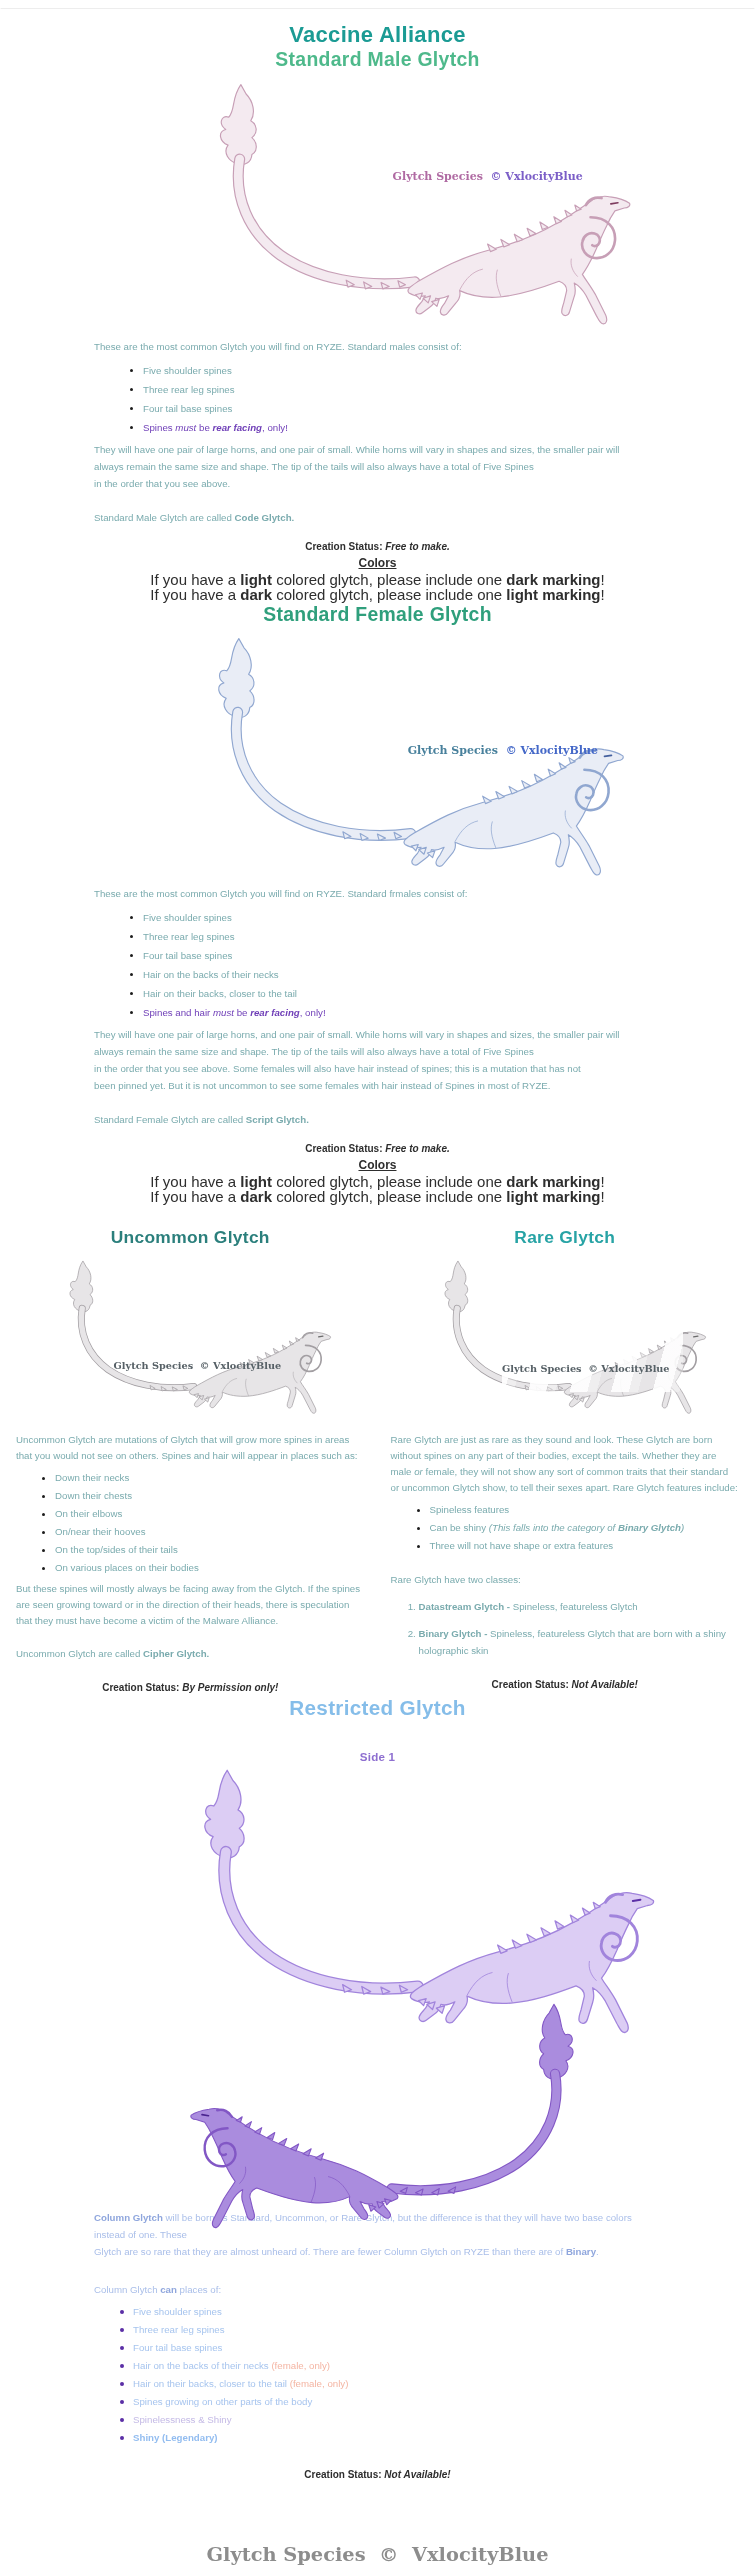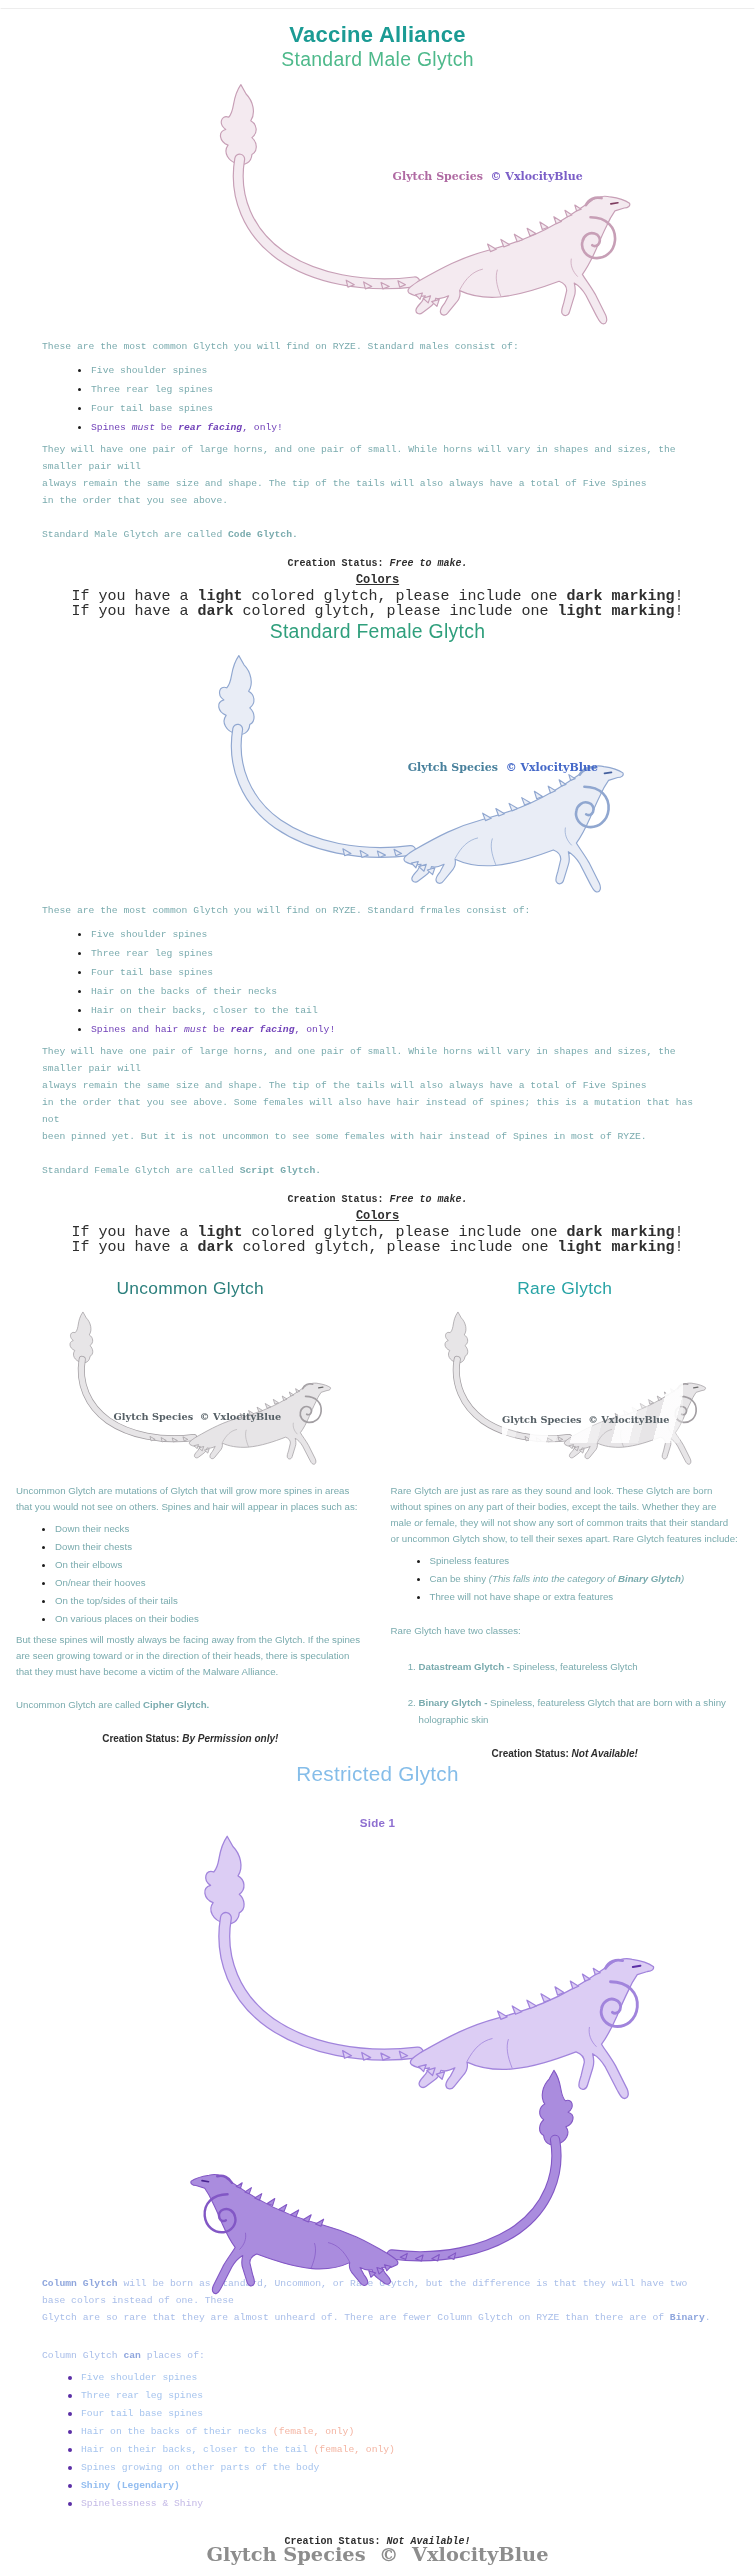--- a/index.html
+++ b/index.html
@@ -14,21 +14,21 @@
     color:#7aabae;
     border-radius:12px;
   }
   .topline{height:0.6px;background:#ededed;margin-top:8.4px;}
   
   h1.page-title{
     margin:13px 0 0; text-align:center;
     font-size:22px; font-weight:700; color:var(--title-teal,#1b9b94);
     letter-spacing:0.3px;
   }
-  h2.sec{ margin:0; text-align:center; font-weight:400; letter-spacing:0.3px; }
+  h2.sec{ margin:0; text-align:center; font-weight:700; letter-spacing:0.3px; }
   .male-heading{ margin-top:32px; font-size:19.4px; color:var(--male-heading,#4eb98b); }
   .female-heading{ margin-top:30px; font-size:19.4px; color:var(--female-heading,#2f9f7c); }
   .uncommon-heading{ font-size:17.4px; color:var(--uncommon-heading,#2b7f7c); font-weight:400; }
   .rare-heading{ font-size:17.4px; color:var(--rare-heading,#27a3a5); font-weight:400; }
   .restricted-heading{ margin-top:14px; font-size:20.7px; color:var(--restricted-heading,#85bde9); font-weight:400; letter-spacing:0.6px; }
   
   .figrow{ text-align:center; position:relative; }
   .creature-svg{ display:inline-block; }
   .fig-male{ --fill:#f4eaf0; --stroke:#c79fb6; --detail:#7d3b5e; }
   .fig-female{ --fill:#e9edf6; --stroke:#90a7d0; --detail:#44609e; }
@@ -68,40 +68,40 @@
   .fig-side1-box{ margin-top:2.6px; height:204px; }
   .fig-side1-box .creature-svg{ width:523px; height:281px; position:relative; left:34px; }
   .fig-side2-box{ margin-top:62px; height:133px; }
   .fig-side2-box .creature-svg{ width:446px; height:239px; position:relative; left:19.4px; top:-31px; }
   .side-label{
     text-align:center; font-size:11.6px; font-weight:700;
     color:var(--side-label,#8e6fd0); letter-spacing:0.2px;
   }
   .side1-label{ margin-top:30px; }
   
-  .content{ padding:0 42px;font-family:Liberation Mono, monospace; }
+  .content{ padding:0 94px; }
   .para{ font-size:9.7px; line-height:17px; margin:0; }
   .tight{ margin-top:6.5px; }
   ul.blist{ list-style:none; margin:6.5px 0 3.9px 36px; padding:0; }
   ul.blist li{ position:relative; padding-left:13px; font-size:9.7px; line-height:19px; }
   ul.blist li::before{
     content:""; position:absolute; left:0; top:7.8px;
     width:3.2px; height:3.2px; border-radius:50%; background:#1c1c1c;
   }
   .center-block{ text-align:center; color:var(--dark-text,#2e2e2e); margin-top:11.6px; }
   .center-block .status-line{ font-size:10px; line-height:17px; }
   .colors-title{ font-size:12px; font-weight:700; line-height:17px; text-decoration:underline; }
   .colors-line{ font-size:15px; line-height:15.5px; }
   
   .two-col{ display:grid; grid-template-columns:1fr 1fr; column-gap:26px; padding:0 16px; margin-top:22px; }
   .col .para{ line-height:16px; }
   .col ul.blist{ margin-left:26px; margin-top:5.2px;}
   .col ul.blist li{ line-height:18px; }
   ol.classes{ margin:3.9px 0 0 28px; padding:0; font-size:9.7px; line-height:17px; }
-  ol.classes li{ margin-top:19px; }
+  ol.classes li{ margin-top:10px; }
   .col .center-block{ margin-top:17px; }
   .called-line{ margin-top:17px; }
   
   .column-sec{ margin-top:45px; color:var(--periwinkle,#a9bee9); }
   .column-sec .para{ line-height:17px; }
   .column-sec ul.blist{ margin-left:26px; margin-top:5.2px; }
   .column-sec ul.blist li{ line-height:18px; }
   .column-sec ul.blist li::before{ background:#5b2fa6; width:3.9px; height:3.9px; top:7px; }
   .can-line{ margin-top:20.7px; }
   .column-sec .center-block{ margin-top:19.4px; }
@@ -278,22 +278,22 @@
   <section class="content column-sec">
     <p class="para"><span class="b c-peribold">Column Glytch</span><span> will be born as Standard, Uncommon, or Rare Glytch, but the difference is that they will have two base colors instead of one.  These</span><br><span>Glytch are so rare that they are almost unheard of. There are fewer Column Glytch on RYZE than there are of </span><span class="b c-peribold">Binary</span><span>.</span></p>
     <p class="para can-line"><span>Column Glytch </span><span class="b c-peribold">can</span><span> places of:</span></p>
     <ul class="blist">
       <li><span class="c-itemblue">Five shoulder spines</span></li>
       <li><span class="c-itemblue">Three rear leg spines</span></li>
       <li><span class="c-itemblue">Four tail base spines</span></li>
       <li><span class="c-itemblue">Hair on the backs of their necks</span><span class="c-salmon">  (female, only)</span></li>
       <li><span class="c-itemblue">Hair on their backs, closer to the tail</span><span class="c-salmon">  (female, only)</span></li>
       <li><span class="c-itemblue">Spines growing on other parts of the body</span></li>
+      <li><span class="c-itemlav">Spinelessness &amp; Shiny</span></li>
       <li><span class="b c-legend">Shiny (Legendary)</span></li>
-      <li><span class="c-itemlav">Spinelessness &amp; Shiny</span></li>
     </ul>
     <div class="center-block">
       <div class="status-line"><span class="b">Creation Status: </span><span class="b i">Not Available!</span></div>
     </div>
   </section>
 
   <div class="footer">Glytch Species  ©  VxlocityBlue</div>
 </div>
 
 

